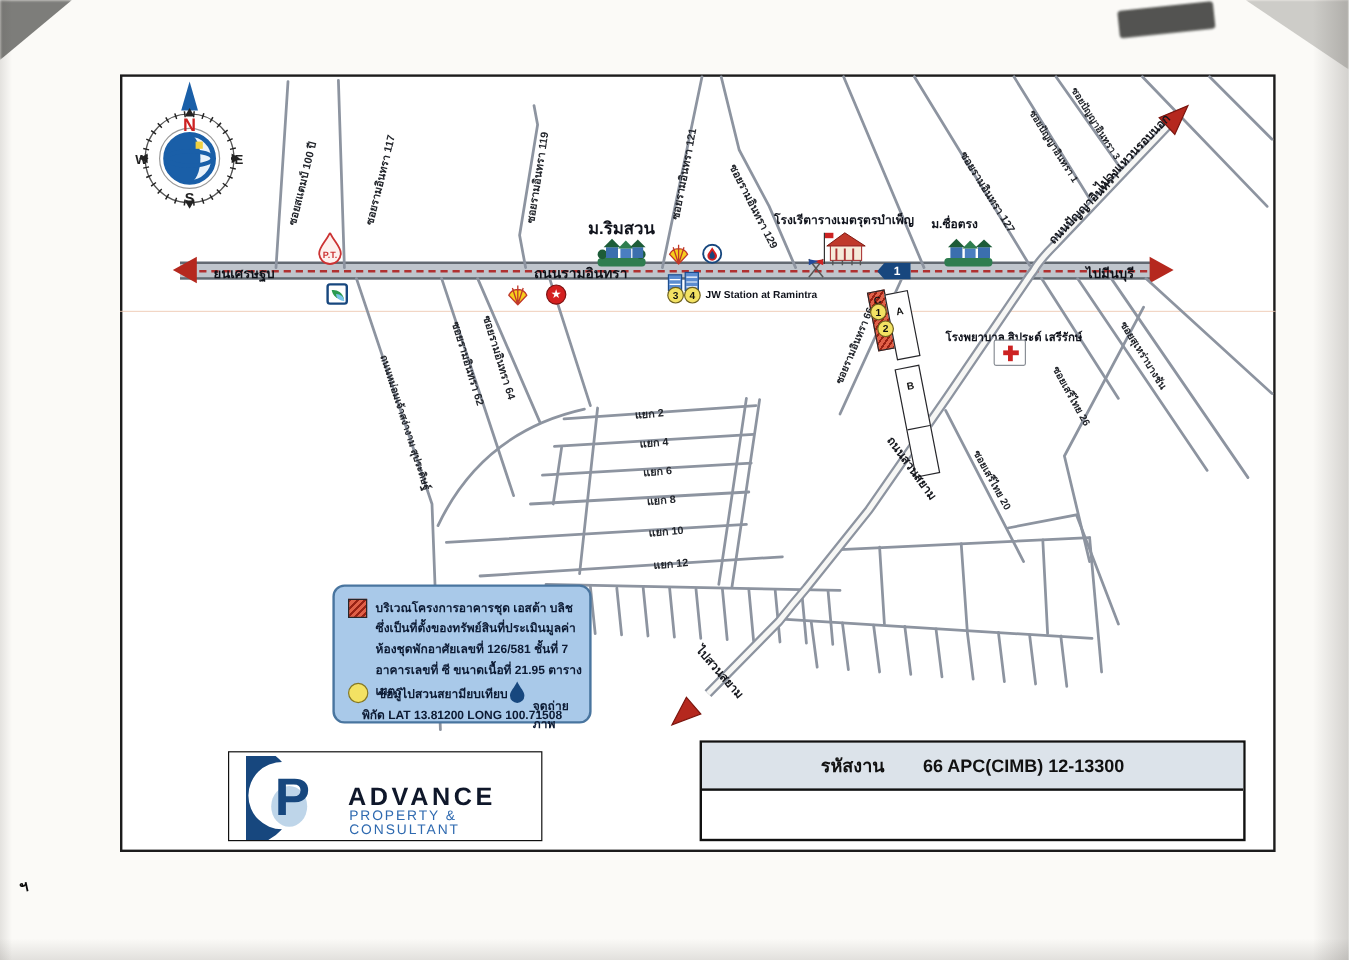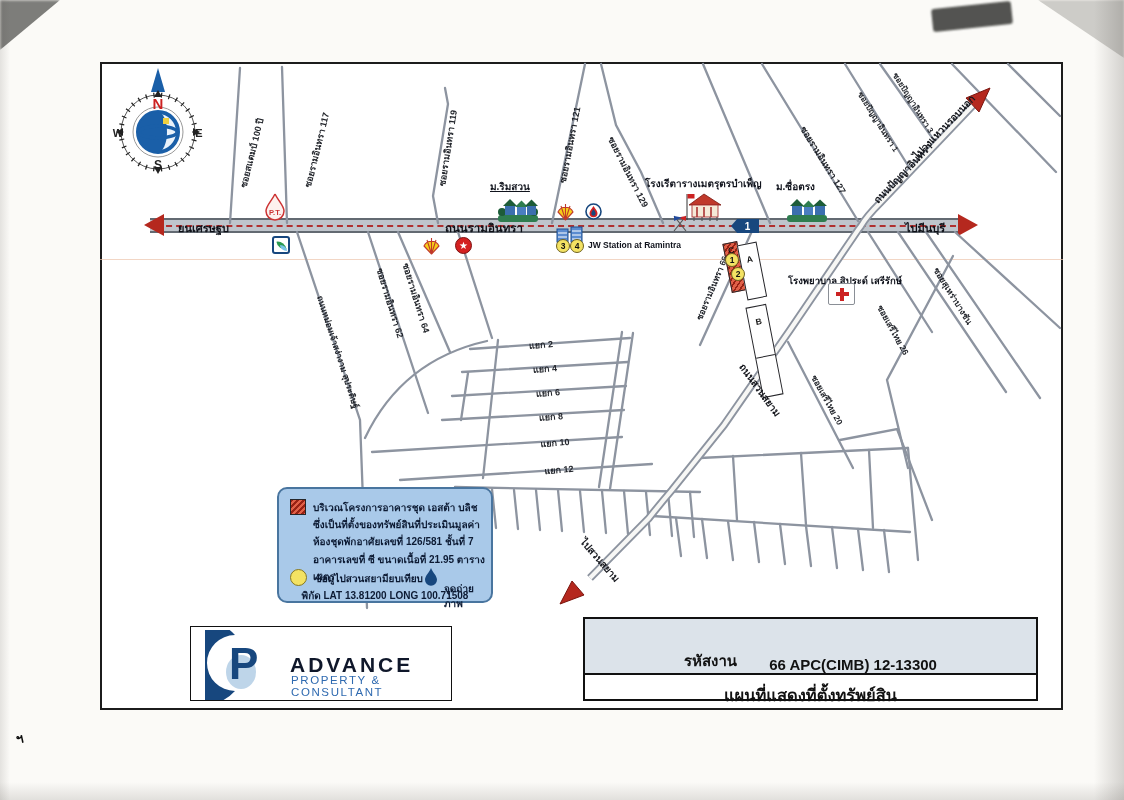--- a/index.html
+++ b/index.html
@@ -107,22 +107,22 @@
     background:#fff; border:1.5px solid #111;
   }
   .logo-name { position:absolute; left:99px; top:26px; font-size:21px; font-weight:700;
     color:#0f172a; letter-spacing:3px; }
   .logo-tag { position:absolute; left:100px; top:47px; font-size:11.5px; color:#2f6ab0;
     letter-spacing:1.6px; }
   .code-table {
     position:absolute; left:583px; top:617px; width:455px; height:84px; z-index:8;
     background:#fff; border:2px solid #111;
   }
-  .code-row1 { height:56px; background:#dce3ea; border-bottom:2px solid #111;
-    display:flex; align-items:flex-end; justify-content:center; gap:32px;
+  .code-row1 { height:40px; background:#dce3ea; border-bottom:2px solid #111;
+    display:flex; align-items:center; justify-content:center; gap:32px;
     font-size:15px; font-weight:700; }
   .code-row2 { height:40px; display:flex; align-items:center; justify-content:center;
     font-size:16.5px; font-weight:700; }
   
   .compass { position:absolute; left:108px; top:66px; z-index:6; }
   
   .artifact { position:absolute; z-index:10; pointer-events:none; }
   .corner-tl { left:0; top:0; width:60px; height:50px;
     background:#7d7d7a; clip-path:polygon(0 0,100% 0,0 100%); filter:blur(1.5px); }
   .blob-tr { left:932px; top:5px; width:80px; height:23px; background:#454543;
@@ -245,21 +245,21 @@
     <div class="road-label" style="left: 548px; top: 393px; font-size: 9px; transform: translate(-50%, -50%) rotate(-5deg);">แยก 6</div>
     <div class="road-label" style="left: 551px; top: 417px; font-size: 9px; transform: translate(-50%, -50%) rotate(-5deg);">แยก 8</div>
     <div class="road-label" style="left: 555px; top: 443px; font-size: 9px; transform: translate(-50%, -50%) rotate(-5deg);">แยก 10</div>
     <div class="road-label" style="left: 559px; top: 470px; font-size: 9px; transform: translate(-50%, -50%) rotate(-5deg);">แยก 12</div>
   </div>
 
 <div class="onroad" style="left:178px;top:219px;font-size:11px;">ยนเศรษฐบ</div>
 <div class="onroad" style="left:445px;top:219px;font-size:11.5px;">ถนนรามอินทรา</div>
 <div class="onroad" style="left:905px;top:219px;font-size:11px;">ไปมีนบุรี</div>
 
-<div class="poi-label" style="left:490px;top:179px;font-size:10px;text-decoration:underline;">ม.ริมสวน</div>
+<div class="poi-label" style="left:490px;top:179px;font-size:14px;">ม.ริมสวน</div>
 <div class="poi-label" style="left:645px;top:176px;font-size:10px;">โรงเรีตารางเมตรุตรบำเพ็ญ</div>
 <div class="poi-label" style="left:776px;top:179px;font-size:10px;">ม.ซื่อตรง</div>
 <div class="poi-label" style="left:788px;top:273px;font-size:9.5px;">โรงพยาบาล สิประด์ เสรีรักษ์</div>
 <div class="poi-label" style="left:588px;top:240px;font-size:8.5px;">JW Station at Ramintra</div>
 
 <div class="compass">
   <svg width="100" height="120">
     <polygon points="50,2 43,26 57,26" fill="#1a5fa8"></polygon>
     <circle cx="50" cy="66" r="37" fill="none" stroke="#555" stroke-width="1"></circle>
     <circle cx="50" cy="66" r="37" fill="none" stroke="#222" stroke-width="5" stroke-dasharray="1.2 6.5"></circle>
@@ -420,23 +420,20 @@
     <text x="24" y="49" font-size="44" font-weight="bold" fill="#17477e" font-family="Liberation Serif, DejaVu Serif, serif">P</text>
   </svg>
   <div class="logo-name">ADVANCE</div>
   <div class="logo-tag">PROPERTY &amp; CONSULTANT</div>
 </div>
 <div class="code-table">
   <div class="code-row1">
     <span>รหัสงาน</span>
     <span>66 APC(CIMB) 12-13300</span>
   </div>
-  <div class="code-row2">
-    <span>แผนที่แสดงที่ตั้งทรัพย์สิน</span>
-  </div>
 </div>
 
 <div class="artifact corner-tl"></div>
 <div class="artifact corner-tr"></div>
 <div class="artifact blob-tr"></div>
 <div class="artifact edge-r"></div>
 <div class="artifact edge-b"></div>
 <div class="artifact edge-l"></div>
 <div class="artifact mark-bl">ฯ</div>
 

